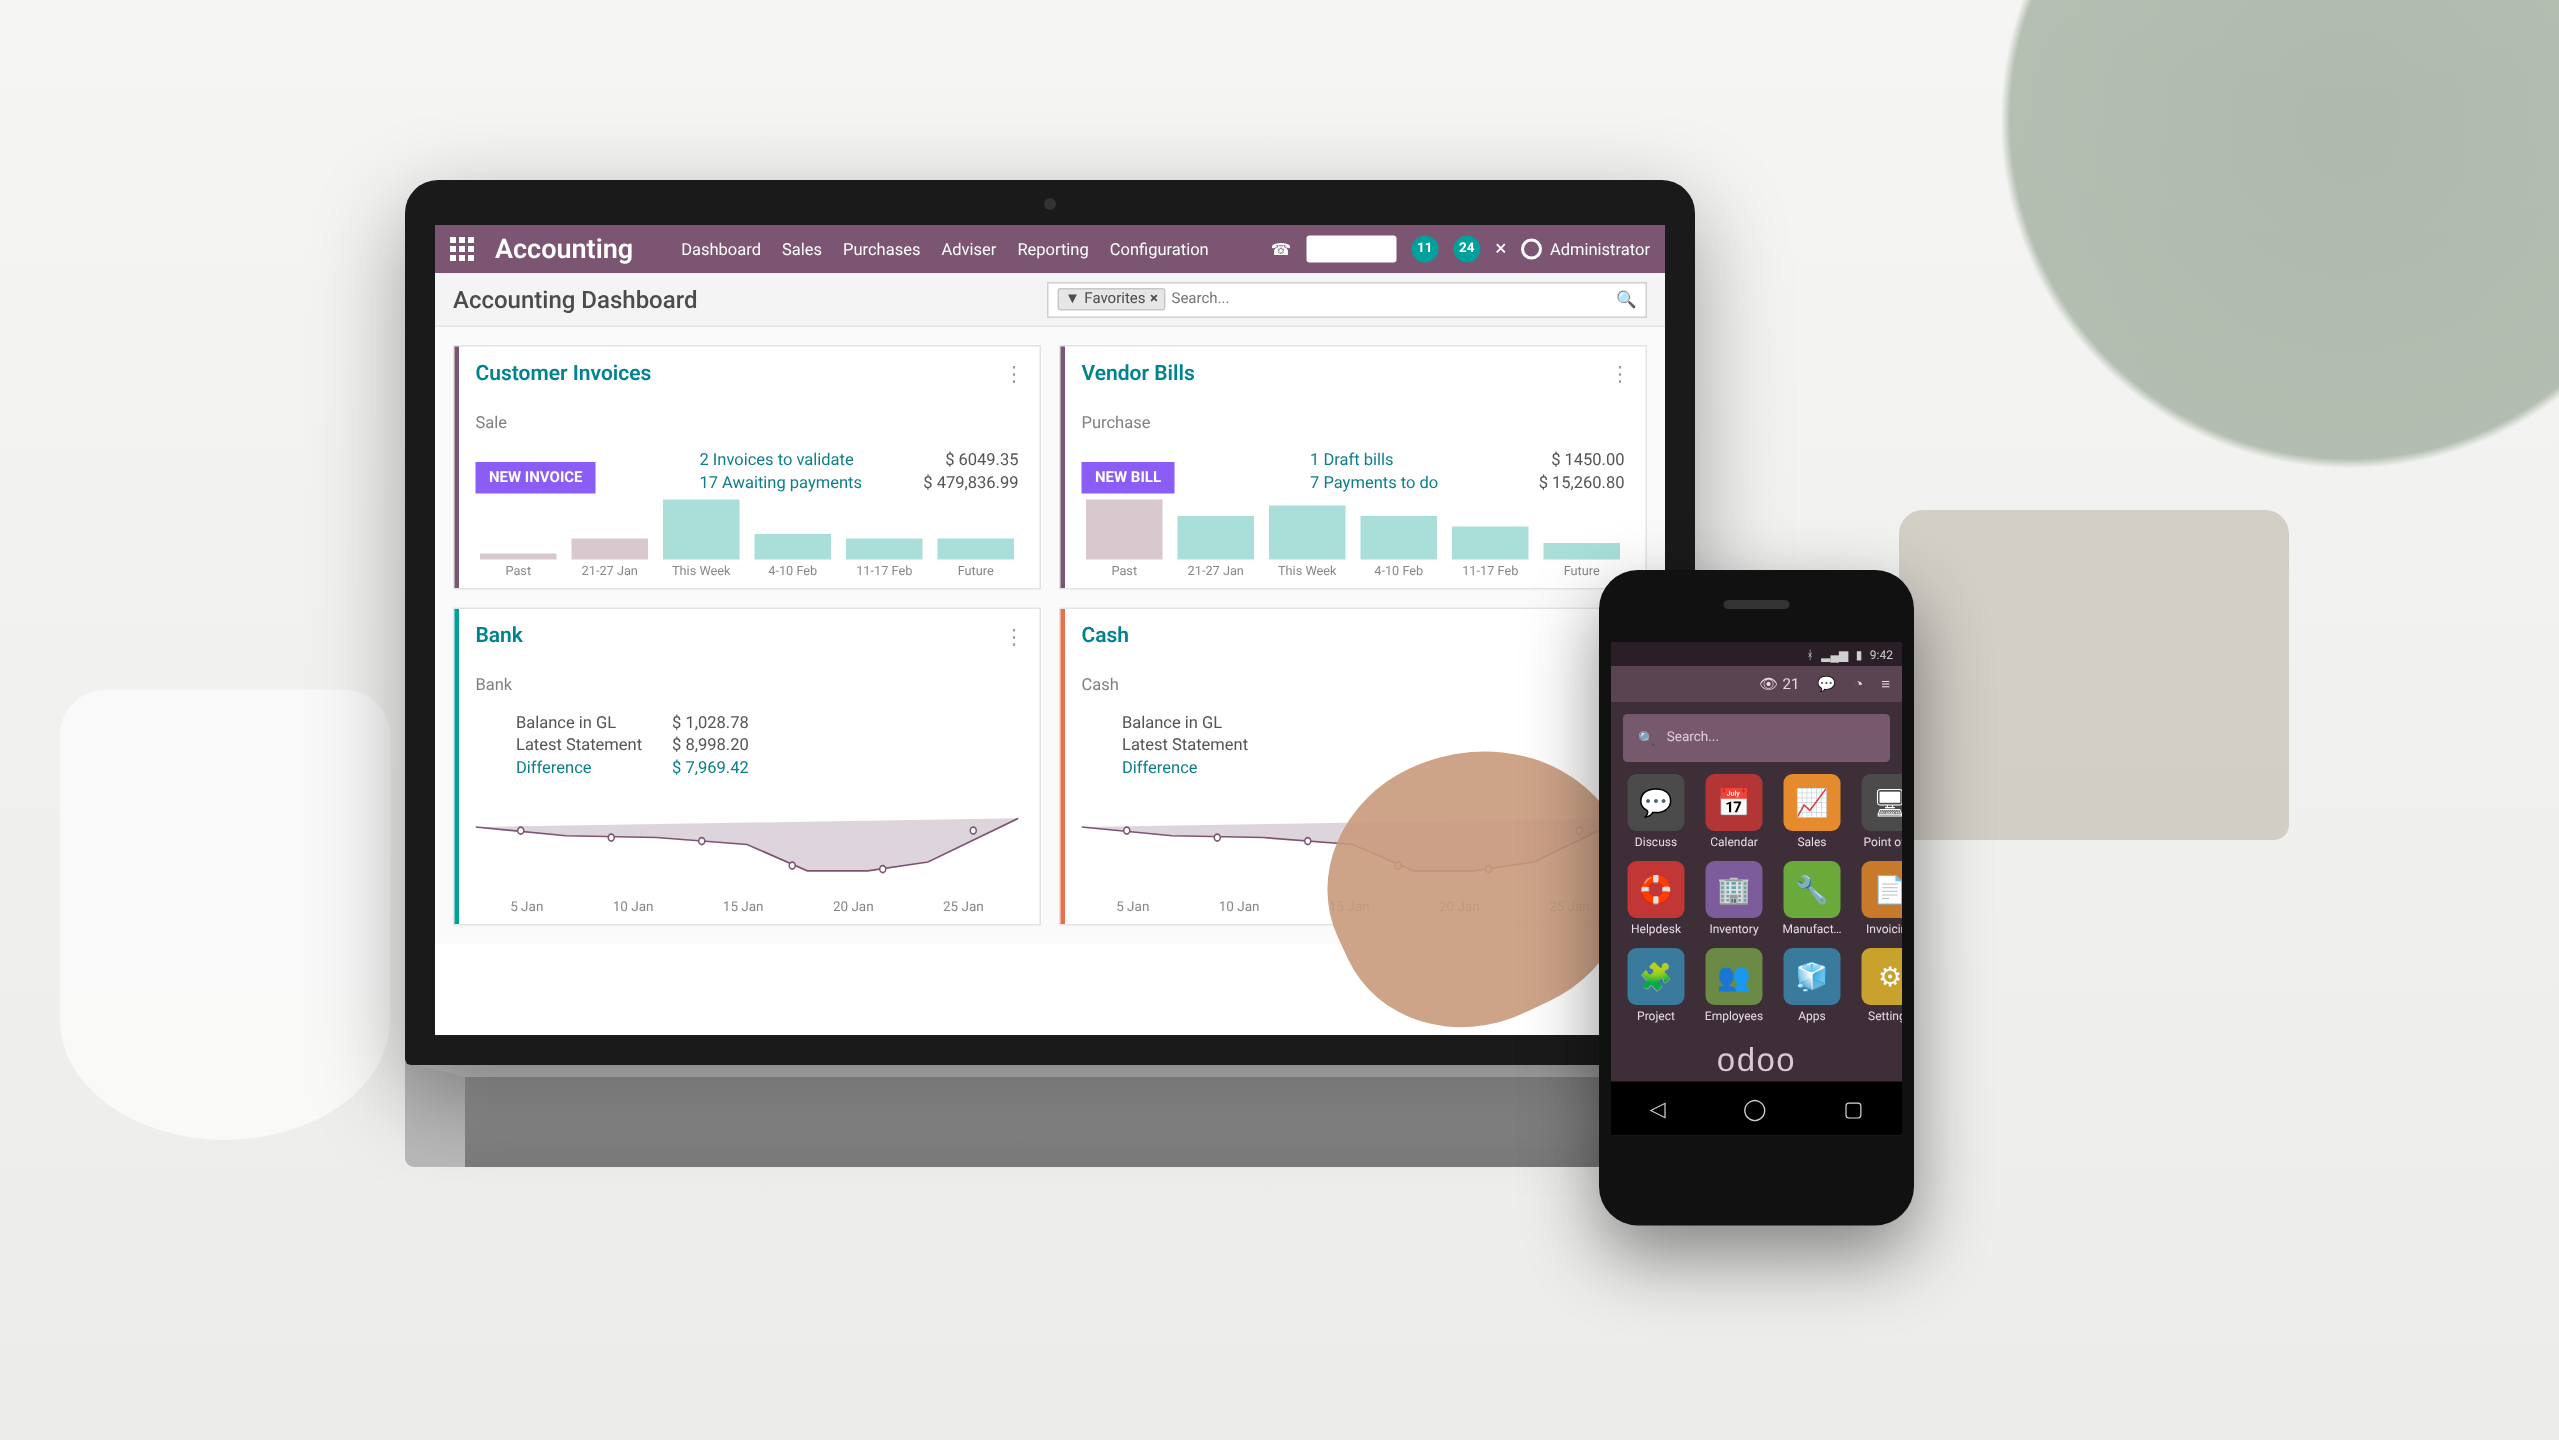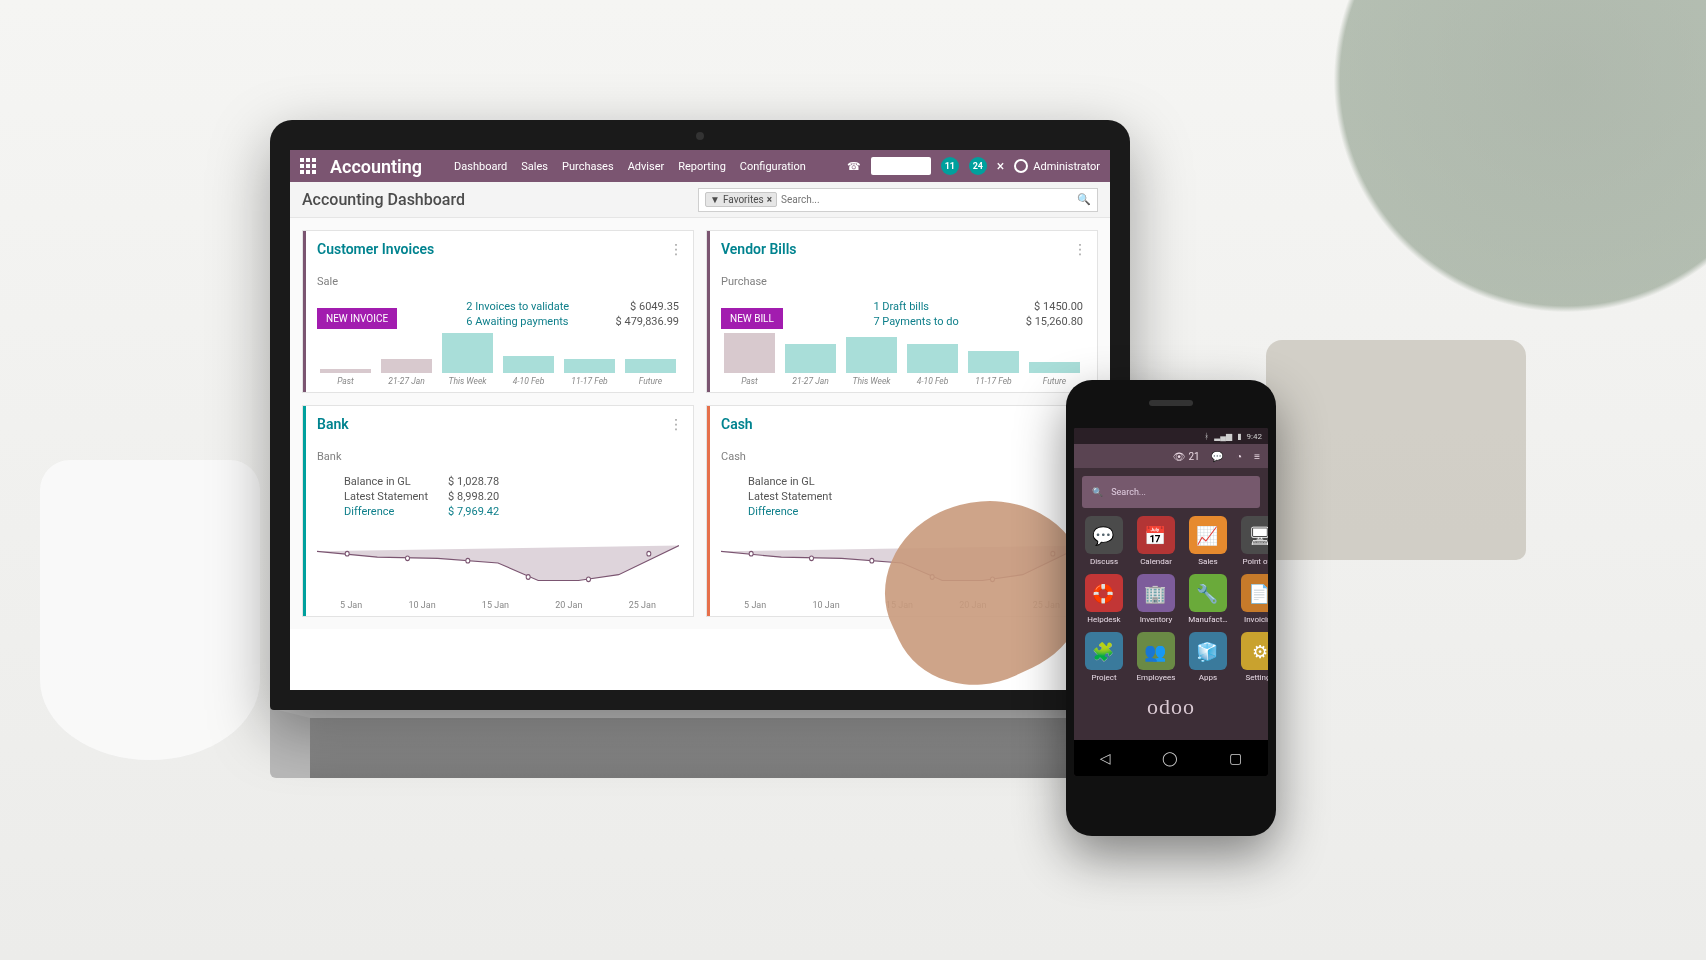--- a/index.html
+++ b/index.html
@@ -41,57 +41,57 @@
   .controlrow .ctrl{margin-right:12px;cursor:pointer;}
   .pager{display:flex;align-items:center;gap:8px;}
   .chev{width:12px;height:12px;border:1px solid #bbb;display:flex;align-items:center;justify-content:center;font-size:9px;color:#555;cursor:pointer;}
   
   .dash{padding:12px;display:grid;grid-template-columns:1fr 1fr;gap:12px;background:#fafafa;}
   .card{background:#fff;border:1px solid #e3e3e3;position:relative;padding:10px 14px 6px;}
   .card .stripe{position:absolute;left:0;top:0;bottom:0;width:3px;}
   .card .title{color:#00838F;font-size:14px;font-weight:600;cursor:pointer;}
   .card .sub{color:#808080;font-size:11px;margin-top:18px;}
   .card .dots{position:absolute;right:10px;top:10px;font-size:14px;color:#9e9e9e;cursor:pointer;}
-  .btn{background:#a21caf;color:#fff;border:0;font-size:10px;font-weight:400;padding:5px 9px;margin-top:10px;cursor:pointer;}
+  .btn{background:#8b5cf6;color:#fff;border:0;font-size:10px;font-weight:700;padding:5px 9px;margin-top:10px;cursor:pointer;}
   .card-body{display:flex;gap:20px;margin-top:10px;}
   .col-links{flex:1;}
   .col-links a{display:block;color:#0e7f8a;font-size:11px;cursor:pointer;margin:2px 0;}
   .col-vals{text-align:right;font-size:11px;color:#555;}
   .col-vals div{margin:2px 0;white-space:nowrap;}
   .col-labels{font-size:11px;color:#555;}
   .col-labels div{margin:2px 0;padding-left:27px;}
   .diff{color:#0e7f8a;}
   
   .bars{display:flex;align-items:flex-end;height:46px;gap:4px;margin-top:10px;}
   .bar-wrap{flex:1;text-align:center;}
   .bar{margin:0 auto;width:90%;}
   .bar .past{background:#d8c9ce;}
   .bar .fut{background:#a9ded9;}
-  .bar-lbl{font-size:8.5px;color:#888;margin-top:3px;display:block;font-style:italic;}
+  .bar-lbl{font-size:8.5px;color:#888;margin-top:3px;display:block;}
   
   .linebox{height:70px;margin-top:8px;position:relative;}
   .linebox svg{width:100%;height:100%;}
   .xaxis{display:flex;justify-content:space-around;font-size:9px;color:#888;margin-top:2px;}
 
   
   .hand{position:absolute;right:120px;top:380px;width:640px;height:580px;pointer-events:none;}
   .hand .thumb{position:absolute;left:-60px;top:120px;width:200px;height:180px;background:#c99a7c;border-radius:50% 60% 50% 50%;transform:rotate(-25deg);opacity:.9;}
   .phone{position:absolute;left:120px;top:0;width:210px;background:#111;border-radius:26px;padding:48px 8px 60px;box-shadow:0 20px 50px rgba(0,0,0,.45);}
   .phone::before,.phone::after{content:'';position:absolute;left:50%;transform:translateX(-50%);}
   .phone::before{top:20px;width:44px;height:6px;background:#333;border-radius:3px;}
   .phone .pscreen{background:#3d2e37;border-radius:2px;overflow:hidden;font-size:9px;color:#ead9e3;}
   .status{height:16px;background:#2a1f26;display:flex;align-items:center;justify-content:flex-end;padding:0 6px;gap:5px;font-size:8px;color:#cfcfcf;}
   .purplebar{height:24px;background:#5a4452;display:flex;align-items:center;justify-content:flex-end;padding:0 8px;gap:12px;font-size:10px;}
   .purplebar .eye{display:flex;align-items:center;gap:3px;}
   .search-m{background:#76596d;height:32px;border-radius:3px;margin:8px;display:flex;align-items:center;gap:8px;padding:0 10px;color:#e0cde0;}
   .appgrid{display:grid;grid-template-columns:repeat(4,1fr);gap:8px;padding:0 8px 8px;}
   .app{display:flex;flex-direction:column;align-items:center;gap:3px;cursor:pointer;}
   .app .tile{width:38px;height:38px;border-radius:6px;display:flex;align-items:center;justify-content:center;color:#fff;font-size:18px;}
   .app .albl{font-size:8px;color:#e9dbe6;text-align:center;white-space:nowrap;overflow:hidden;text-overflow:ellipsis;width:44px;}
-  .odoo{font-family:Liberation Serif, serif;text-align:center;color:#d9c8d2;font-size:22px;letter-spacing:1px;padding:4px 0 20px;}
+  .odoo{font-family:Liberation Sans, sans-serif;text-align:center;color:#d9c8d2;font-size:22px;letter-spacing:1px;padding:4px 0 1px;}
   .navbar-m{height:36px;background:#000;display:flex;align-items:center;justify-content:space-around;color:#cfcfcf;font-size:14px;}
 </style>
 </head>
 <body>
 
 <div class="plant"></div>
 <div class="pot"></div>
 <div class="mug"></div>
 
 <div class="laptop">
@@ -156,21 +156,21 @@
       <div class="dash" id="dash">
           <div class="card">
             <div class="stripe" style="background: rgb(123, 85, 113);"></div>
             <div class="dots">⋮</div>
             <div class="title">Customer Invoices</div>
             <div class="sub">Sale</div>
             <div class="card-body">
               <div class="col-links"><button class="btn">NEW INVOICE</button></div>
               <div class="col-links">
                 <a>2 Invoices to validate</a>
-                <a>6 Awaiting payments</a>
+                <a>17 Awaiting payments</a>
               </div>
               <div class="col-vals">
                 <div>$ 6049.35</div>
                 <div>$ 479,836.99</div>
               </div>
             </div>
             <div class="bars">
               <div class="bar-wrap">
                 <div class="bar">
                   <div class="past" style="height: 4.28571px; background: rgb(216, 201, 206);"></div>

